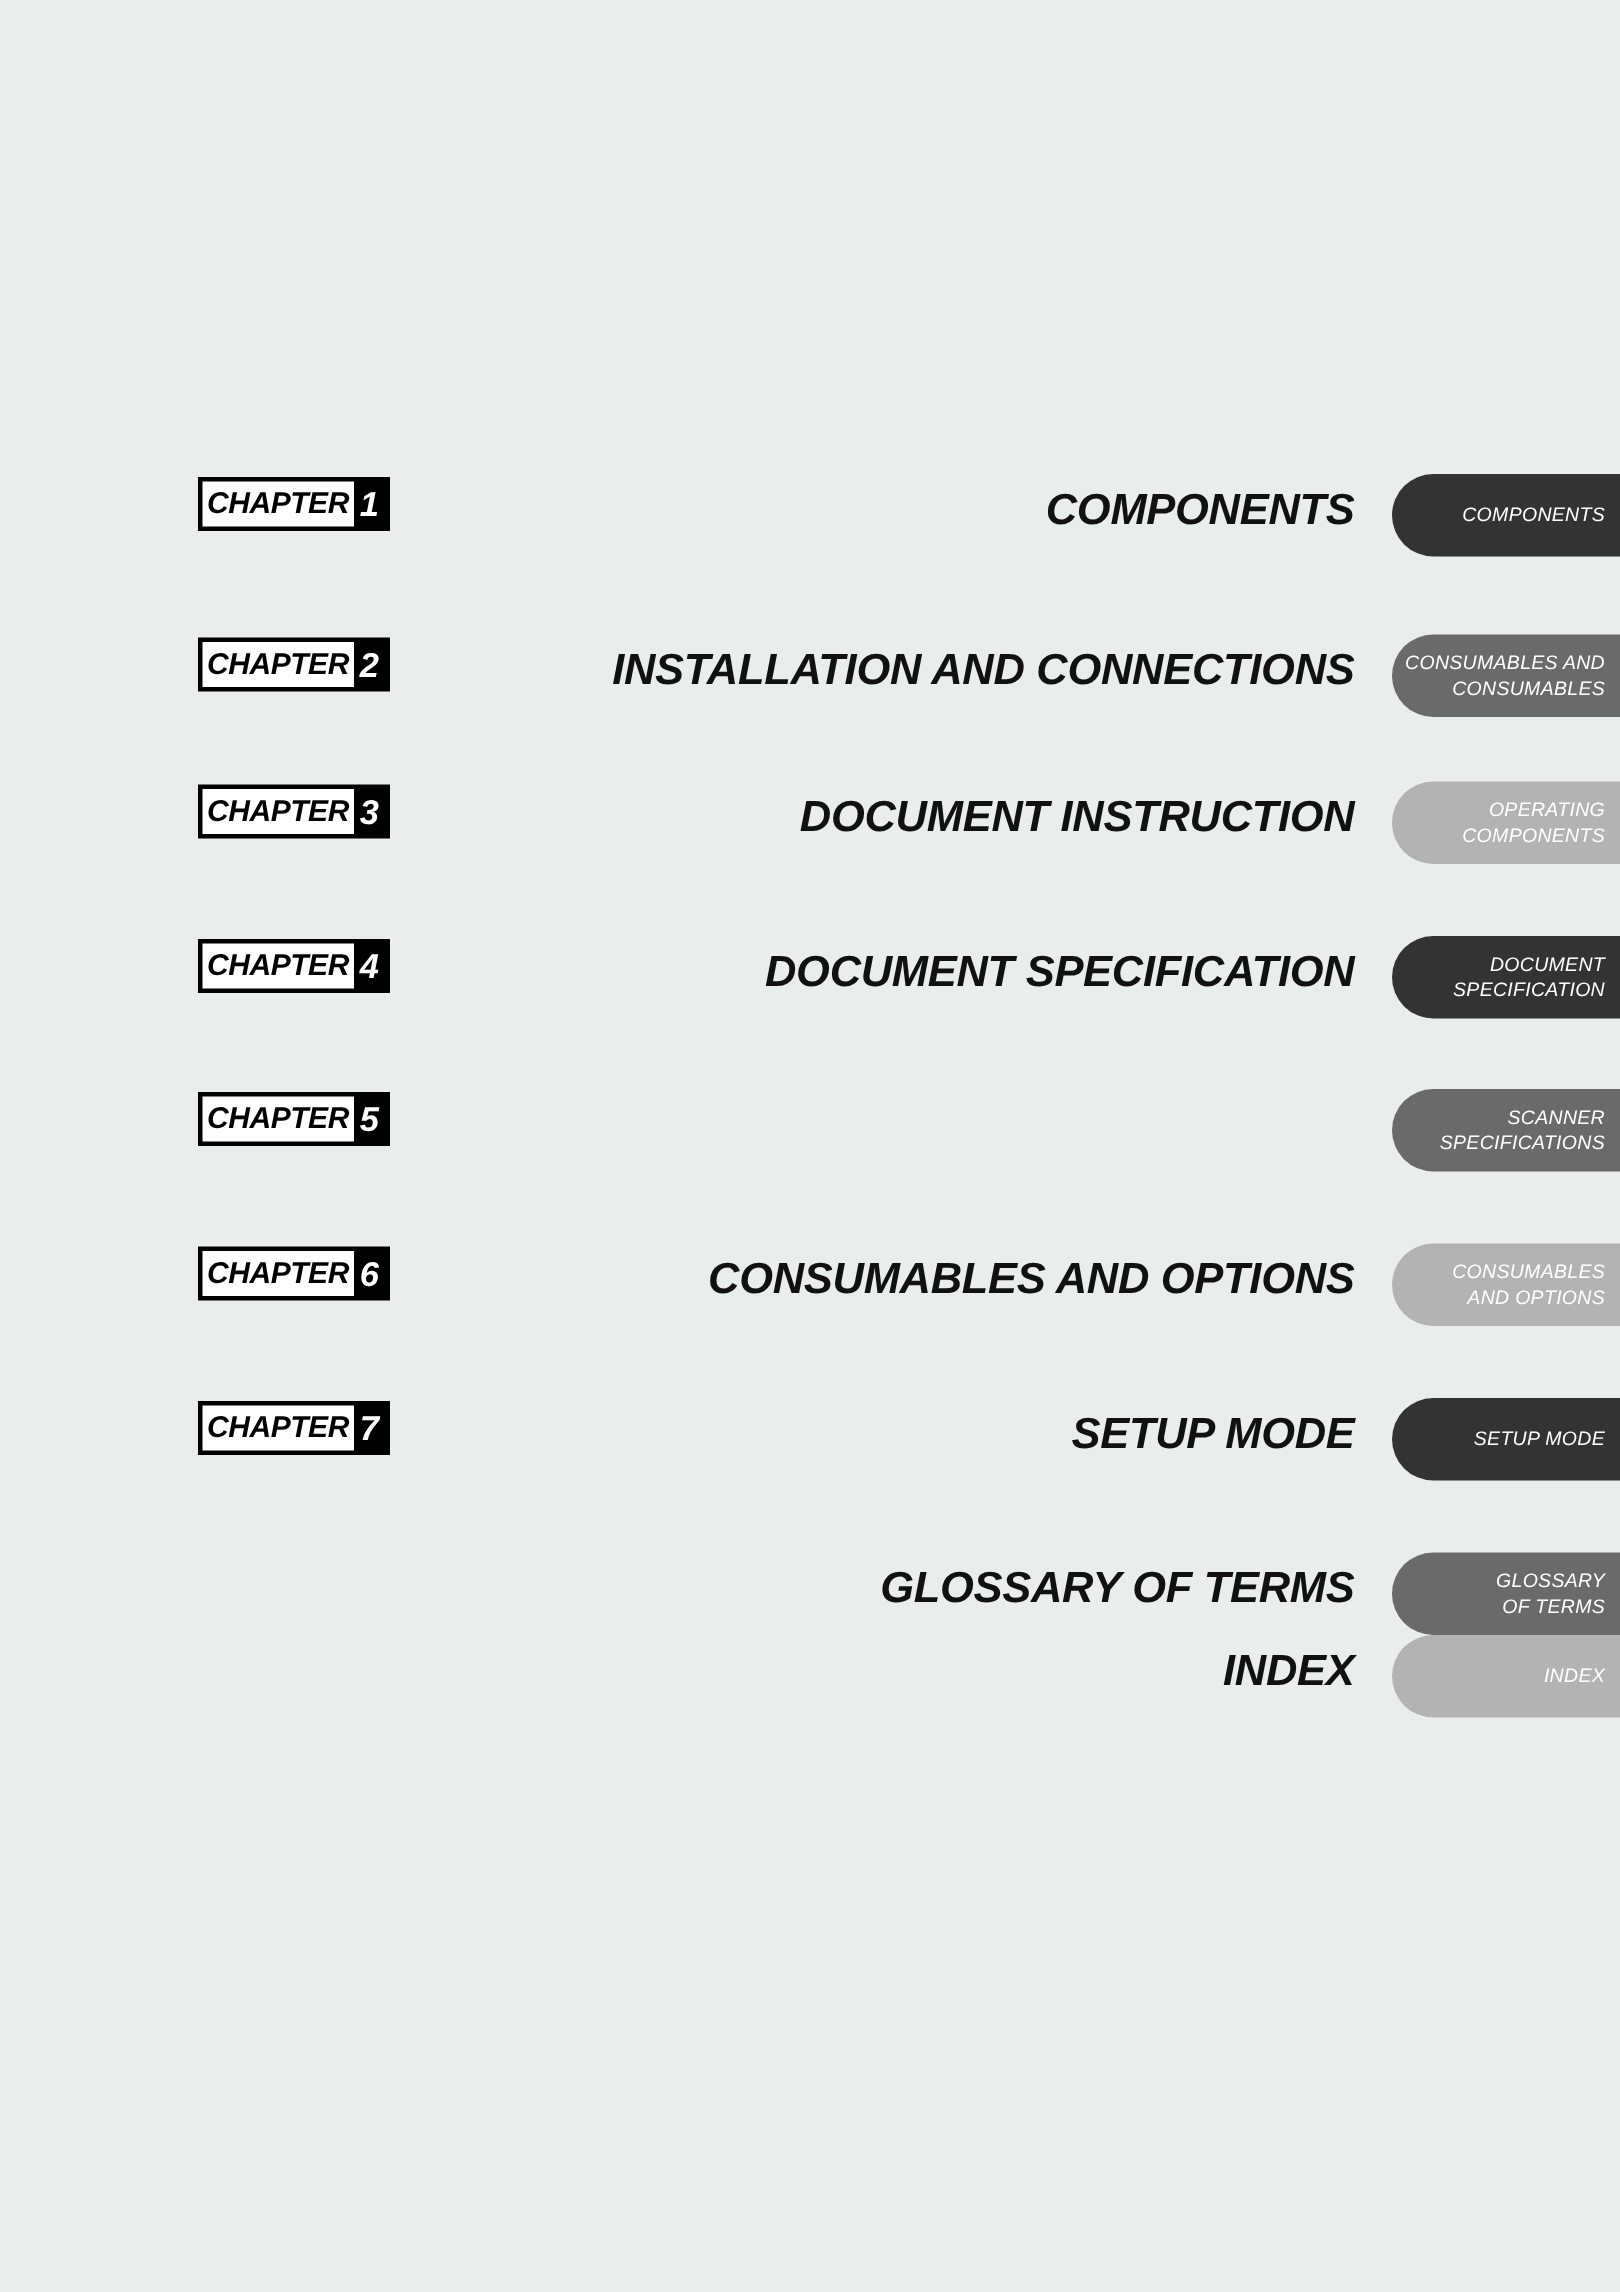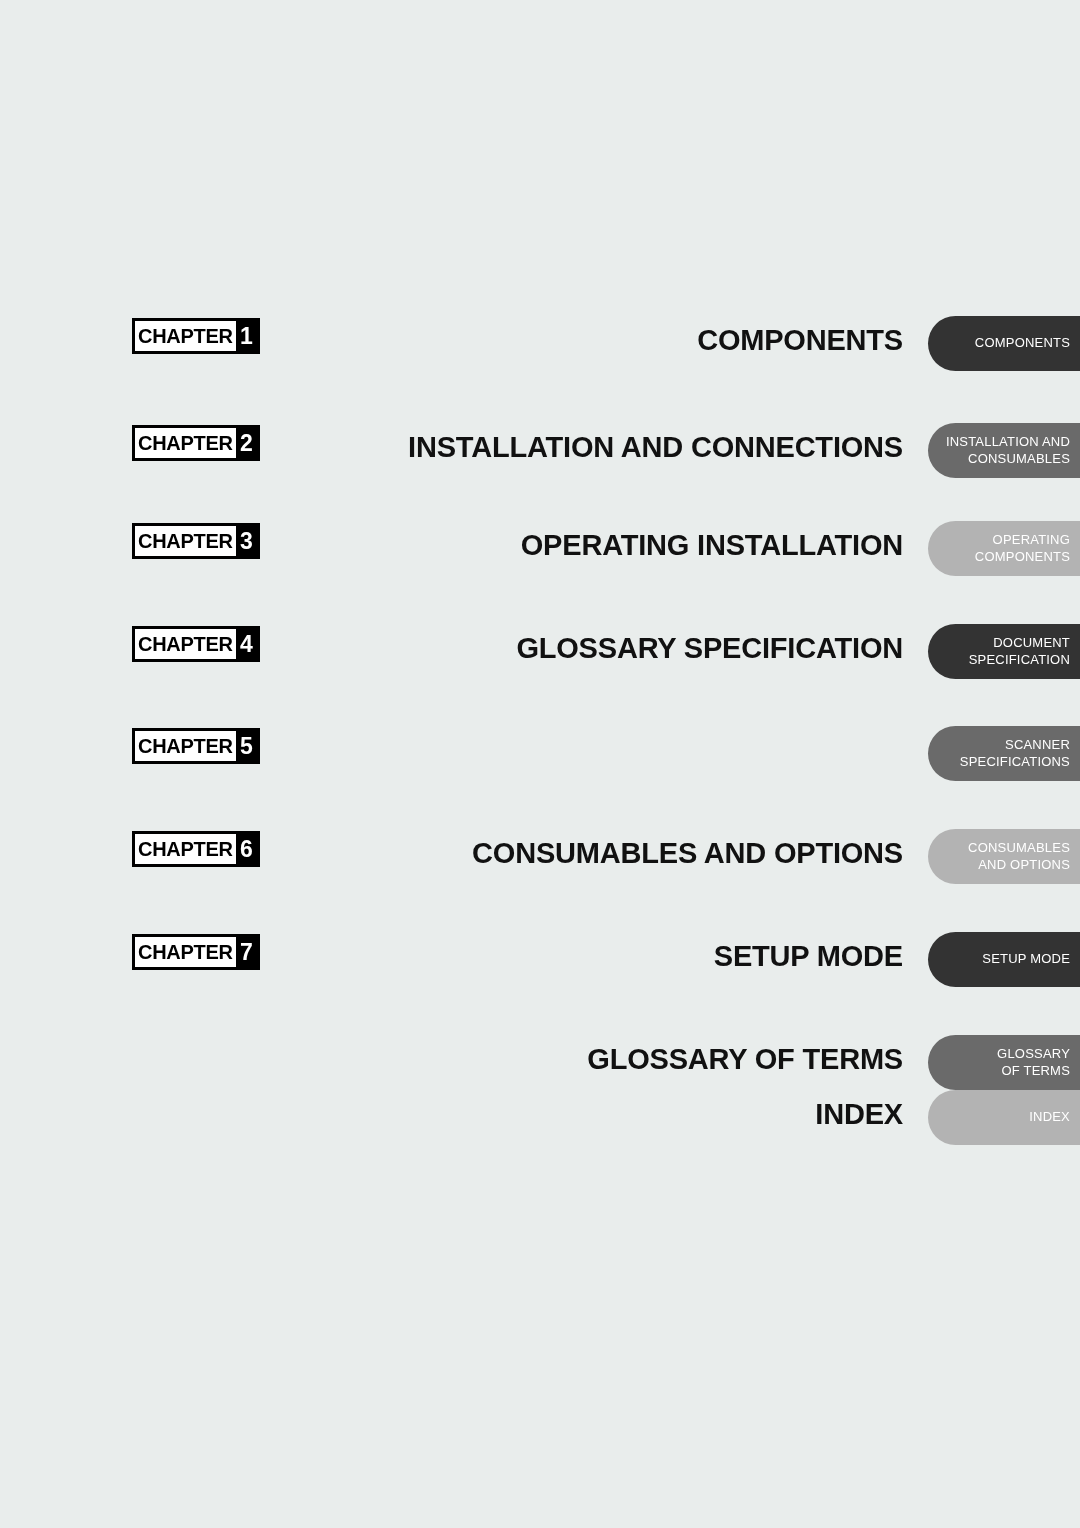--- a/index.html
+++ b/index.html
@@ -13,20 +13,21 @@
     font-family: "Liberation Sans", sans-serif;
     overflow: hidden;
     position: relative;
   }
 
   #page {
     position: absolute;
     inset: 0;
     width: 1080px;
     height: 1528px;
+    font-style: italic;
   }
 
   
   .row {
     position: absolute;
     left: 0;
     width: 1080px;
     height: 56px;
   }
 
@@ -131,41 +132,41 @@
         <span class="tline">COMPONENTS</span>
       </div>
     </div>
     <div class="row" style="top: 425px;">
       <div class="badge">
         <div class="badge-word">CHAPTER</div>
         <div class="badge-num">2</div>
       </div>
       <div class="title">INSTALLATION AND CONNECTIONS</div>
       <div class="tab mid">
-        <span class="tline">INSTALLATION AND</span>
+        <span class="tline">CONSUMABLES AND</span>
         <span class="tline">CONSUMABLES</span>
       </div>
     </div>
     <div class="row" style="top: 523px;">
       <div class="badge">
         <div class="badge-word">CHAPTER</div>
         <div class="badge-num">3</div>
       </div>
-      <div class="title">OPERATING INSTALLATION</div>
+      <div class="title">DOCUMENT INSTRUCTION</div>
       <div class="tab light">
         <span class="tline">OPERATING</span>
         <span class="tline">COMPONENTS</span>
       </div>
     </div>
     <div class="row" style="top: 626px;">
       <div class="badge">
         <div class="badge-word">CHAPTER</div>
         <div class="badge-num">4</div>
       </div>
-      <div class="title">GLOSSARY SPECIFICATION</div>
+      <div class="title">DOCUMENT SPECIFICATION</div>
       <div class="tab dark">
         <span class="tline">DOCUMENT</span>
         <span class="tline">SPECIFICATION</span>
       </div>
     </div>
     <div class="row" style="top: 728px;">
       <div class="badge">
         <div class="badge-word">CHAPTER</div>
         <div class="badge-num">5</div>
       </div>

